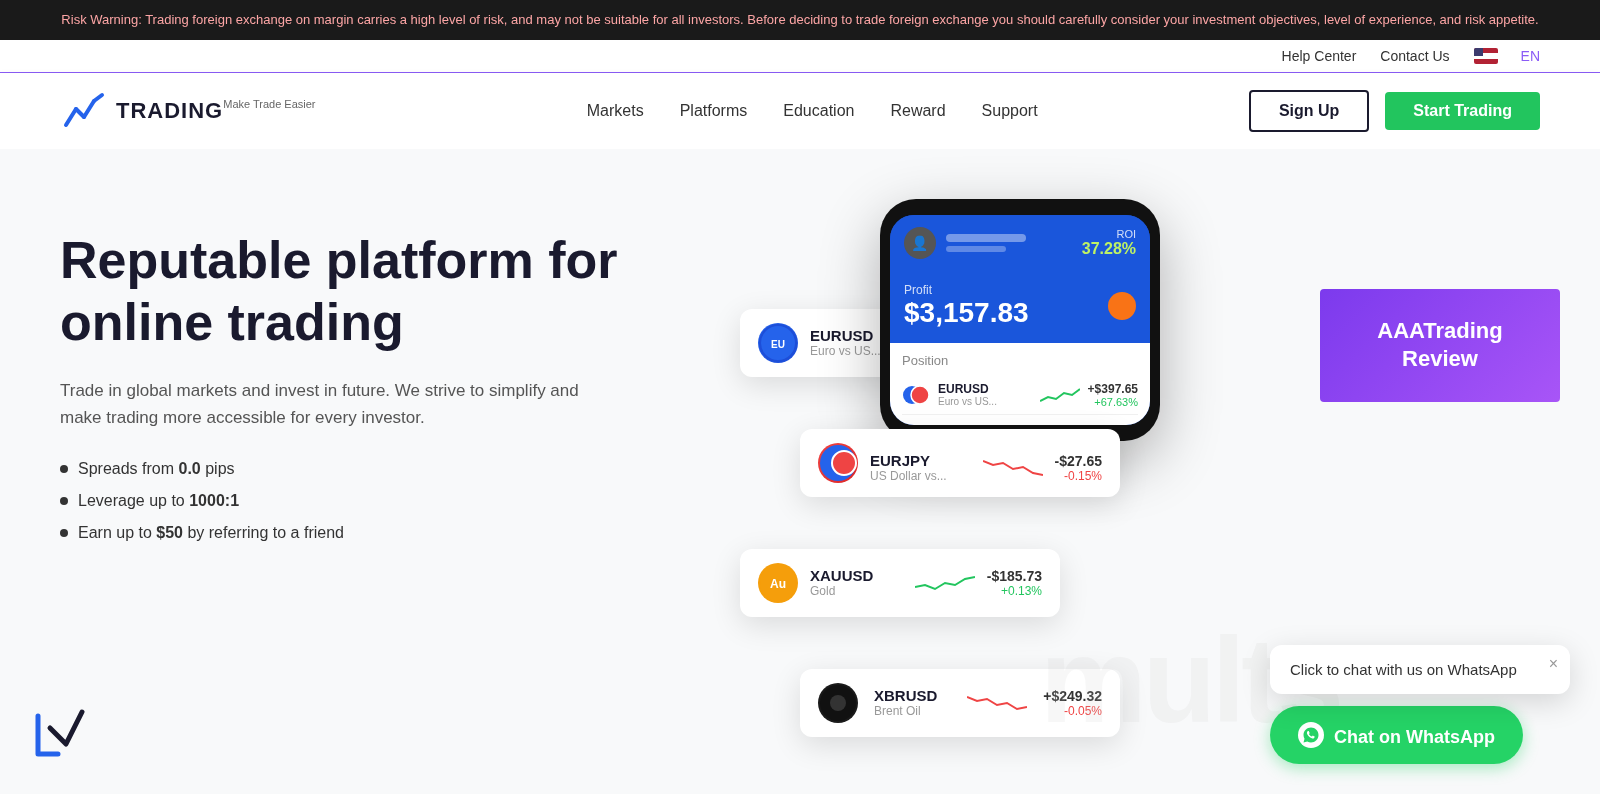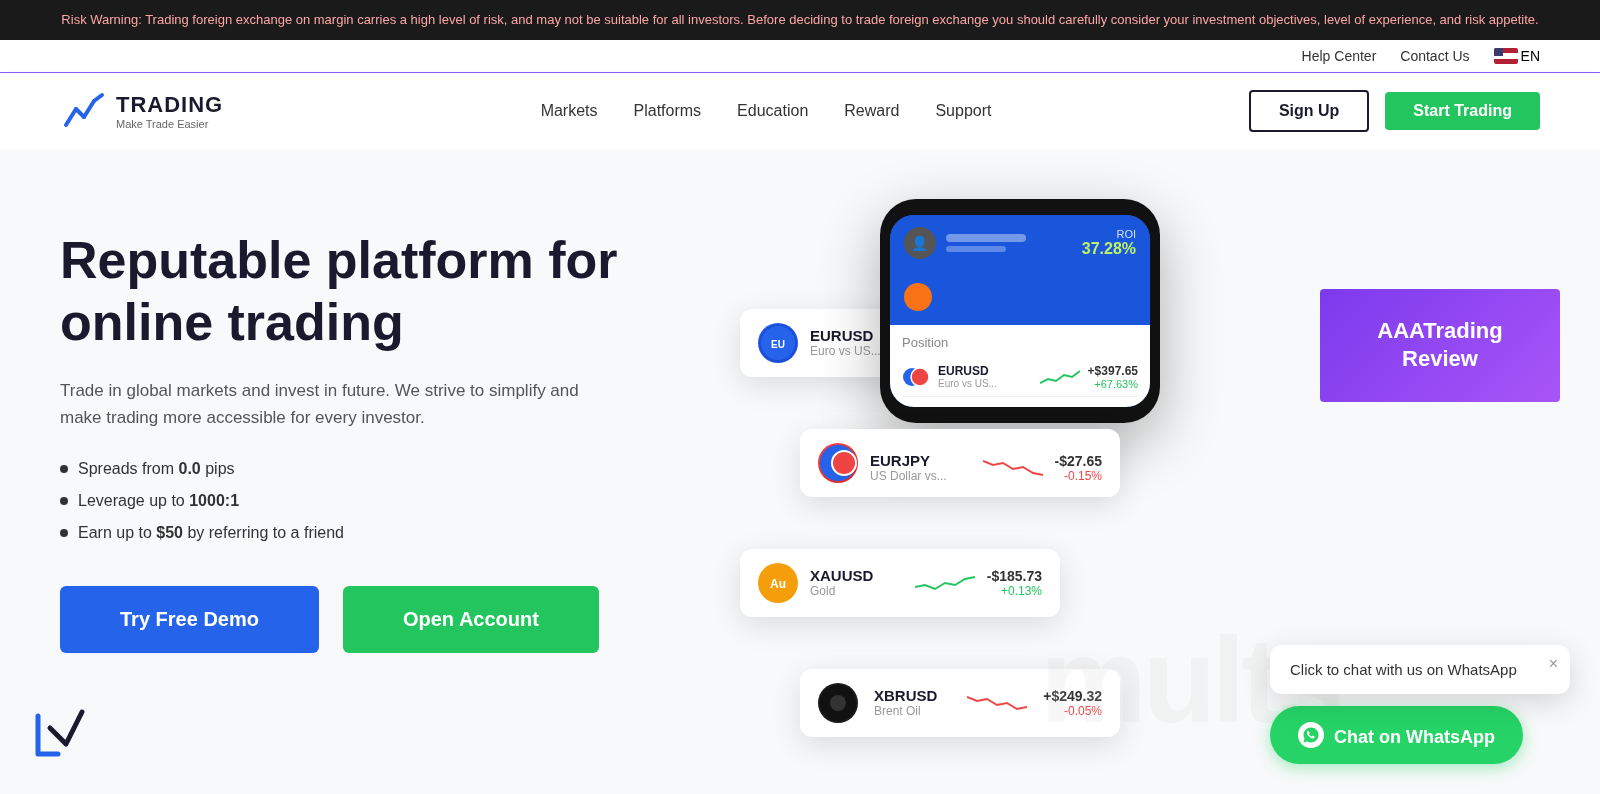--- a/index.html
+++ b/index.html
@@ -26,23 +26,23 @@
       border-bottom: 1px solid #8b5cf6;
     }
     .utility-bar a {
       text-decoration: none;
       color: #333;
       font-size: 14px;
     }
     .flag-lang {
       display: flex;
       align-items: center;
-      gap: 3px;
+      gap: 23px;
       font-size: 14px;
-      color: #000000;
+      color: #8b5cf6;
     }
     .flag {
       width: 24px;
       height: 16px;
       background: linear-gradient(180deg, #B22234 33%, #fff 33%, #fff 66%, #B22234 66%);
       position: relative;
       border-radius: 2px;
       overflow: hidden;
     }
     .flag::before {
@@ -65,21 +65,21 @@
     .logo {
       display: flex;
       align-items: center;
       gap: 8px;
       margin-right: 60px;
     }
     .logo-icon {
       width: 48px;
       height: 48px;
     }
-    .logo-text { display: flex; flex-direction: column; }
+    .logo-text { display: flex; flex-direction: row; }
     .logo-brand { font-size: 22px; font-weight: 700; color: #1a1a2e; letter-spacing: 1px; }
     .logo-sub { font-size: 11px; color: #666; }
     .nav-links {
       display: flex;
       gap: 36px;
       flex: 1;
       justify-content: center;
     }
     .nav-link {
       text-decoration: none;
@@ -534,24 +534,20 @@
       </li>
       <li>
         <span class="bullet-dot"></span>
         <span>Leverage up to <strong>1000:1</strong></span>
       </li>
       <li>
         <span class="bullet-dot"></span>
         <span>Earn up to <strong>$50</strong> by referring to a friend</span>
       </li>
     </ul>
-    <div class="hero-actions">
-      <button class="btn-demo">Try Free Demo</button>
-      <button class="btn-open">Open Account</button>
-    </div>
   </div>
 
   <div class="hero-visual">
 
     <div class="card-eurusd">
       <div class="card-icon" style="background: linear-gradient(135deg, #2563eb, #1d4ed8);">
         <svg width="40" height="40" viewBox="0 0 40 40">
             <circle cx="20" cy="20" r="18" fill="#2563eb"></circle>
             <circle cx="20" cy="20" r="18" fill="none" stroke="#1d4ed8" stroke-width="2"></circle>
             <text x="20" y="25" text-anchor="middle" fill="white" font-size="10" font-weight="bold">EU</text>
@@ -580,20 +576,24 @@
                 <div class="phone-user-line"></div>
                 <div class="phone-user-line2"></div>
               </div>
               <div>
                 <div class="roi-label">ROI</div>
                 <div class="roi-value">37.28%</div>
               </div>
             </div>
           </div>
           <div class="phone-profit-row">
+            <div>
+              <div class="profit-label">Profit</div>
+              <div class="profit-value">$3,157.83</div>
+            </div>
             <div class="profit-dot"></div>
           </div>
           <div class="phone-body">
             <div class="position-label">Position</div>
             <div class="position-item">
               <div style="display:flex;align-items:center;gap:4px;width:28px">
                 <svg width="28" height="20" viewBox="0 0 28 20">
                     <circle cx="10" cy="10" r="9" fill="#2563eb"></circle>
                     <circle cx="18" cy="10" r="9" fill="#ef4444" stroke="#fff" stroke-width="1.5"></circle>
                   </svg>

